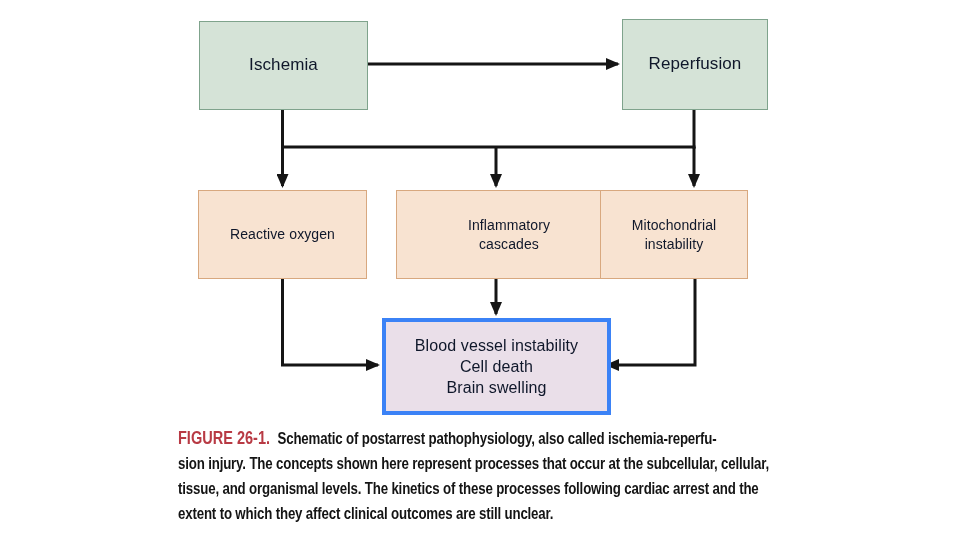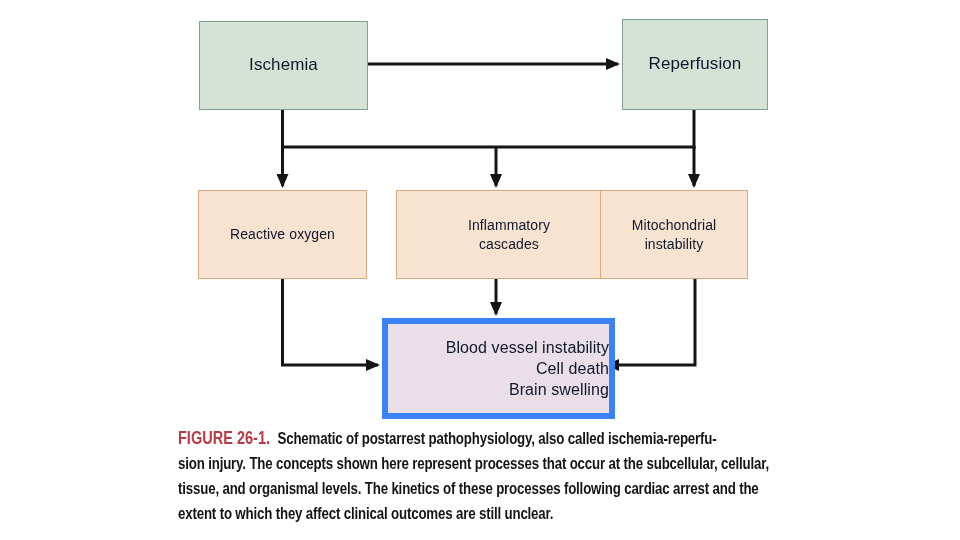--- a/index.html
+++ b/index.html
@@ -10,21 +10,21 @@
   .connectors { position:absolute; left:0; top:0; z-index:1; pointer-events:none; }
   .connectors line, .connectors polyline { stroke:#151515; stroke-width:3; fill:none; }
   .node {
     position:absolute; z-index:2; display:flex; flex-direction:column;
     align-items:center; justify-content:center; text-align:center;
     color:#0f172a; letter-spacing:0.1px;
   }
   .node .ln { line-height:1.32; }
   .green  { background:#d5e3d7; border:1px solid #7fa38c; font-size:17px; }
   .peach  { background:#f8e3d1; border:1px solid #d8a87f; font-size:14px; }
-  .purple { background:#eadfe9; border:6px solid #3b82f6; font-size:16px;align-items:flex-end; }
+  .purple { background:#eadfe9; border:4px solid #3b82f6; font-size:16px; }
   .caption {
     position:absolute; left:178px; top:426px; width:750px; z-index:2;
     transform:scaleX(0.83); transform-origin:0 0;
     font-weight:bold; font-size:16px; line-height:25px; color:#141414;
     letter-spacing:-0.2px;
   }
   .caption .figlabel { color:#b83a44; font-size:17.5px; margin-right:9px; letter-spacing:0; }
 </style>
 </head>
 <body>

